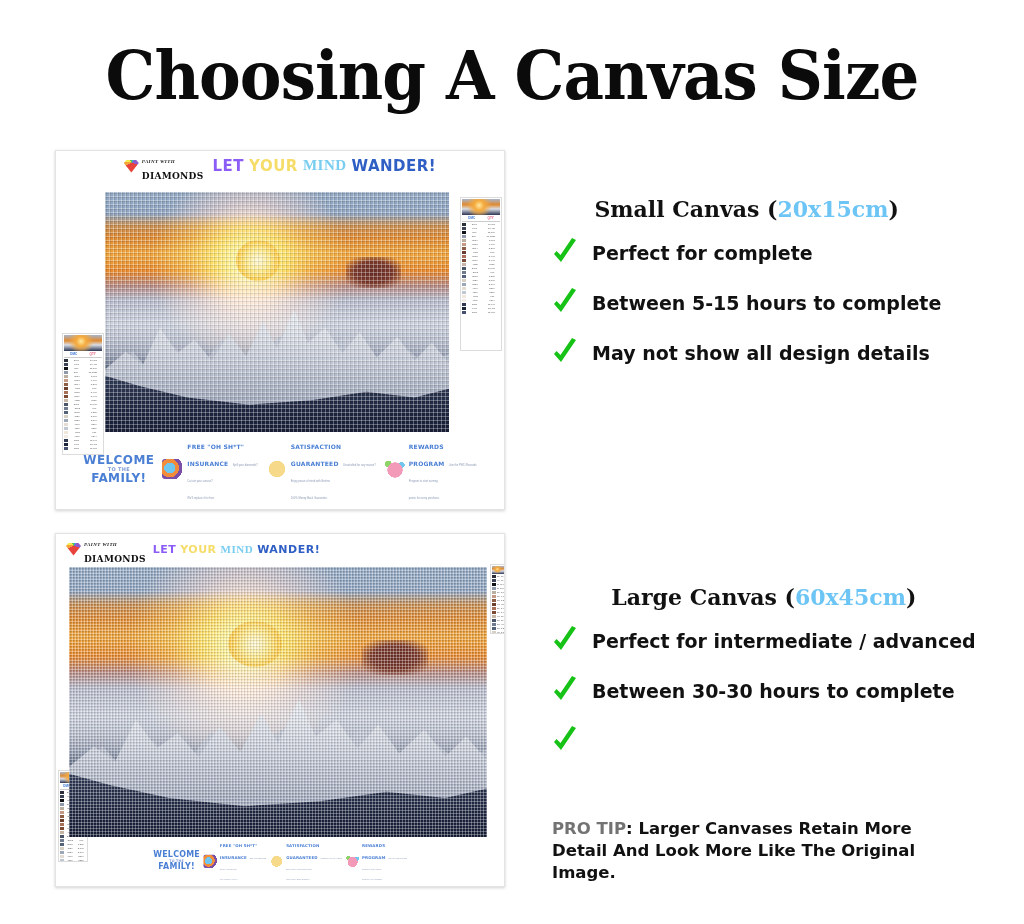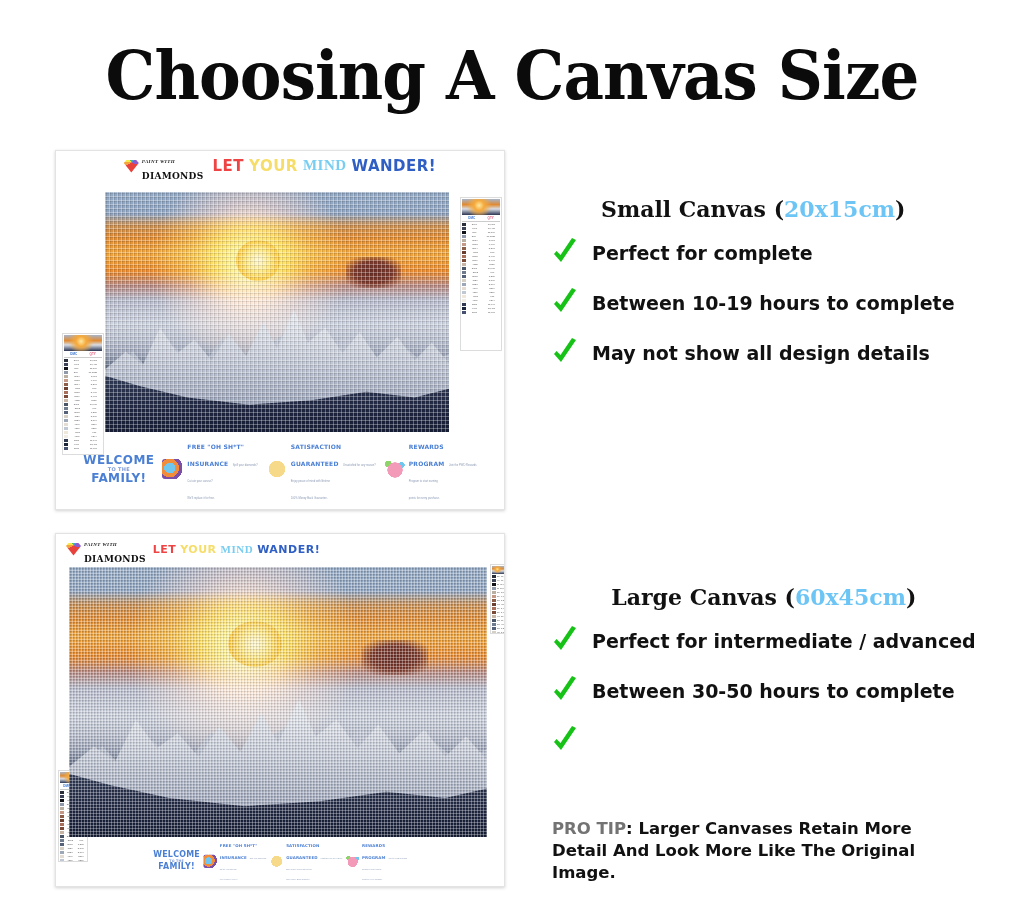--- a/index.html
+++ b/index.html
@@ -71,21 +71,21 @@
     font-weight: bold; font-size: 9px;
     letter-spacing: .3px; color: #111;
   }
   .tagline {
     font-family: "DejaVu Sans", sans-serif;
     font-weight: bold; font-size: 15px;
     letter-spacing: .5px;
     display: flex; gap: 5px;
   }
   #canvas-large .tagline { font-size: 11px; gap: 4px; }
-  .tw-let    { color: #ef4444; }
+  .tw-let    { color: #8b5cf6; }
   .tw-your   { color: #f6dd6a; }
   .tw-mind   { color: #79cdf0; font-family: Liberation Serif, serif; }
   .tw-wander { color: #2f5fc4; }
 
   
   .art {
     position: absolute;
     background-repeat: no-repeat;
     background-size: 100% 100%;
   }
@@ -862,21 +862,21 @@
         </svg>
     </span>
     <span class="bullet-text">Perfect for complete</span>
   </div>
   <div class="bullet">
     <span class="check">
       <svg width="26" height="30" viewBox="0 0 26 30">
           <path d="M2 16 L9 24 L24 2 L20 0 L8.5 17 L4.5 13 Z" fill="#16c216"></path>
         </svg>
     </span>
-    <span class="bullet-text">Between 10-19 hours to complete</span>
+    <span class="bullet-text">Between 5-15 hours to complete</span>
   </div>
   <div class="bullet">
     <span class="check">
       <svg width="26" height="30" viewBox="0 0 26 30">
           <path d="M2 16 L9 24 L24 2 L20 0 L8.5 17 L4.5 13 Z" fill="#16c216"></path>
         </svg>
     </span>
     <span class="bullet-text">May not show all design details</span>
   </div>
 </div>
@@ -893,21 +893,21 @@
         </svg>
     </span>
     <span class="bullet-text">Perfect for intermediate / advanced</span>
   </div>
   <div class="bullet">
     <span class="check">
       <svg width="26" height="30" viewBox="0 0 26 30">
           <path d="M2 16 L9 24 L24 2 L20 0 L8.5 17 L4.5 13 Z" fill="#16c216"></path>
         </svg>
     </span>
-    <span class="bullet-text">Between 30-50 hours to complete</span>
+    <span class="bullet-text">Between 30-30 hours to complete</span>
   </div>
   <div class="bullet">
     <span class="check">
       <svg width="26" height="30" viewBox="0 0 26 30">
           <path d="M2 16 L9 24 L24 2 L20 0 L8.5 17 L4.5 13 Z" fill="#16c216"></path>
         </svg>
     </span>
   </div>
 </div>
 

